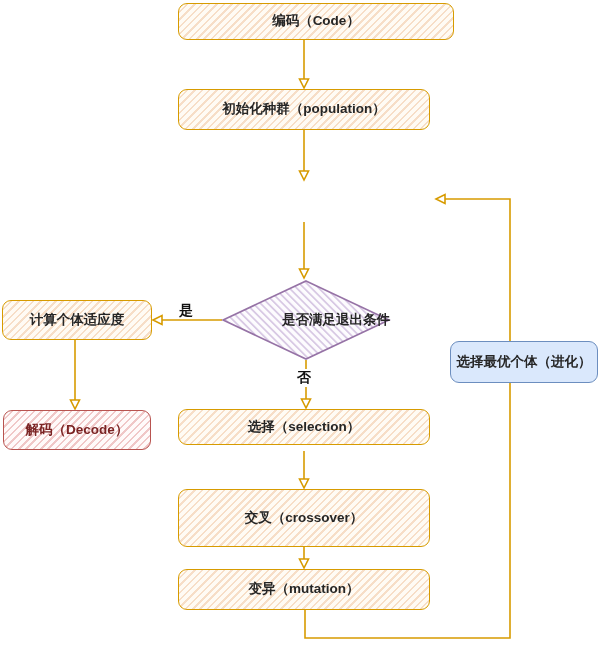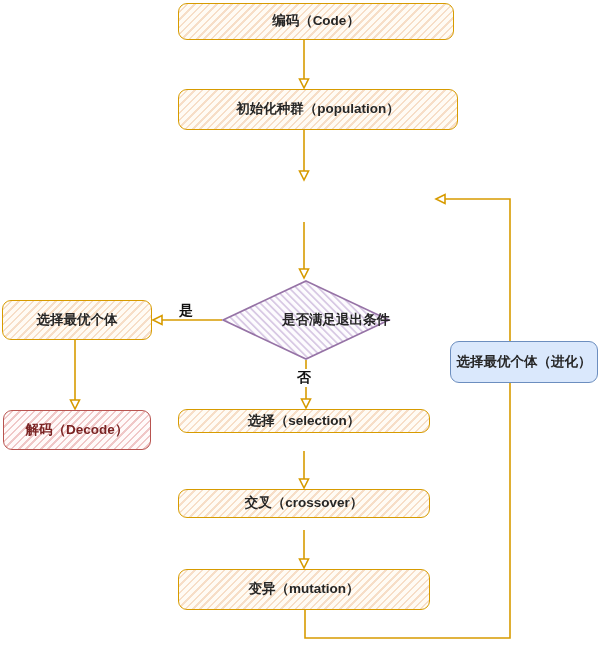--- a/index.html
+++ b/index.html
@@ -105,42 +105,42 @@
       </g>
     </g>
 
     <polygon points="306,281 389,320 306,359 223,320" fill="url(#hatchPurple)" stroke="#9673A6" stroke-width="1.6"></polygon>
   </svg>
 
   <div class="node orange-node" style="left:178px;top:3px;width:276px;height:37px">
     <span>编码（Code）</span>
   </div>
 
-  <div class="node orange-node" style="left:178px;top:89px;width:280px;height:41px">
+  <div class="node orange-node" style="left:178px;top:89px;width:252px;height:41px">
     <span>初始化种群（population）</span>
   </div>
 
 
   <div class="diamond-label">
     <span>是否满足退出条件</span>
   </div>
 
   <div class="node orange-node" style="left:2px;top:300px;width:150px;height:40px">
-    <span>选择最优个体</span>
+    <span>计算个体适应度</span>
   </div>
 
   <div class="node red-node" style="left:3px;top:410px;width:148px;height:40px">
     <span>解码（Decode）</span>
   </div>
 
-  <div class="node orange-node" style="left:178px;top:409px;width:252px;height:24px">
+  <div class="node orange-node" style="left:178px;top:409px;width:252px;height:36px">
     <span>选择（selection）</span>
   </div>
 
-  <div class="node orange-node" style="left:178px;top:489px;width:252px;height:29px">
+  <div class="node orange-node" style="left:178px;top:489px;width:252px;height:58px">
     <span>交叉（crossover）</span>
   </div>
 
   <div class="node orange-node" style="left:178px;top:569px;width:252px;height:41px">
     <span>变异（mutation）</span>
   </div>
 
   <div class="node blue-node" style="left:450px;top:341px;width:148px;height:42px">
     <span>选择最优个体（进化）</span>
   </div>

